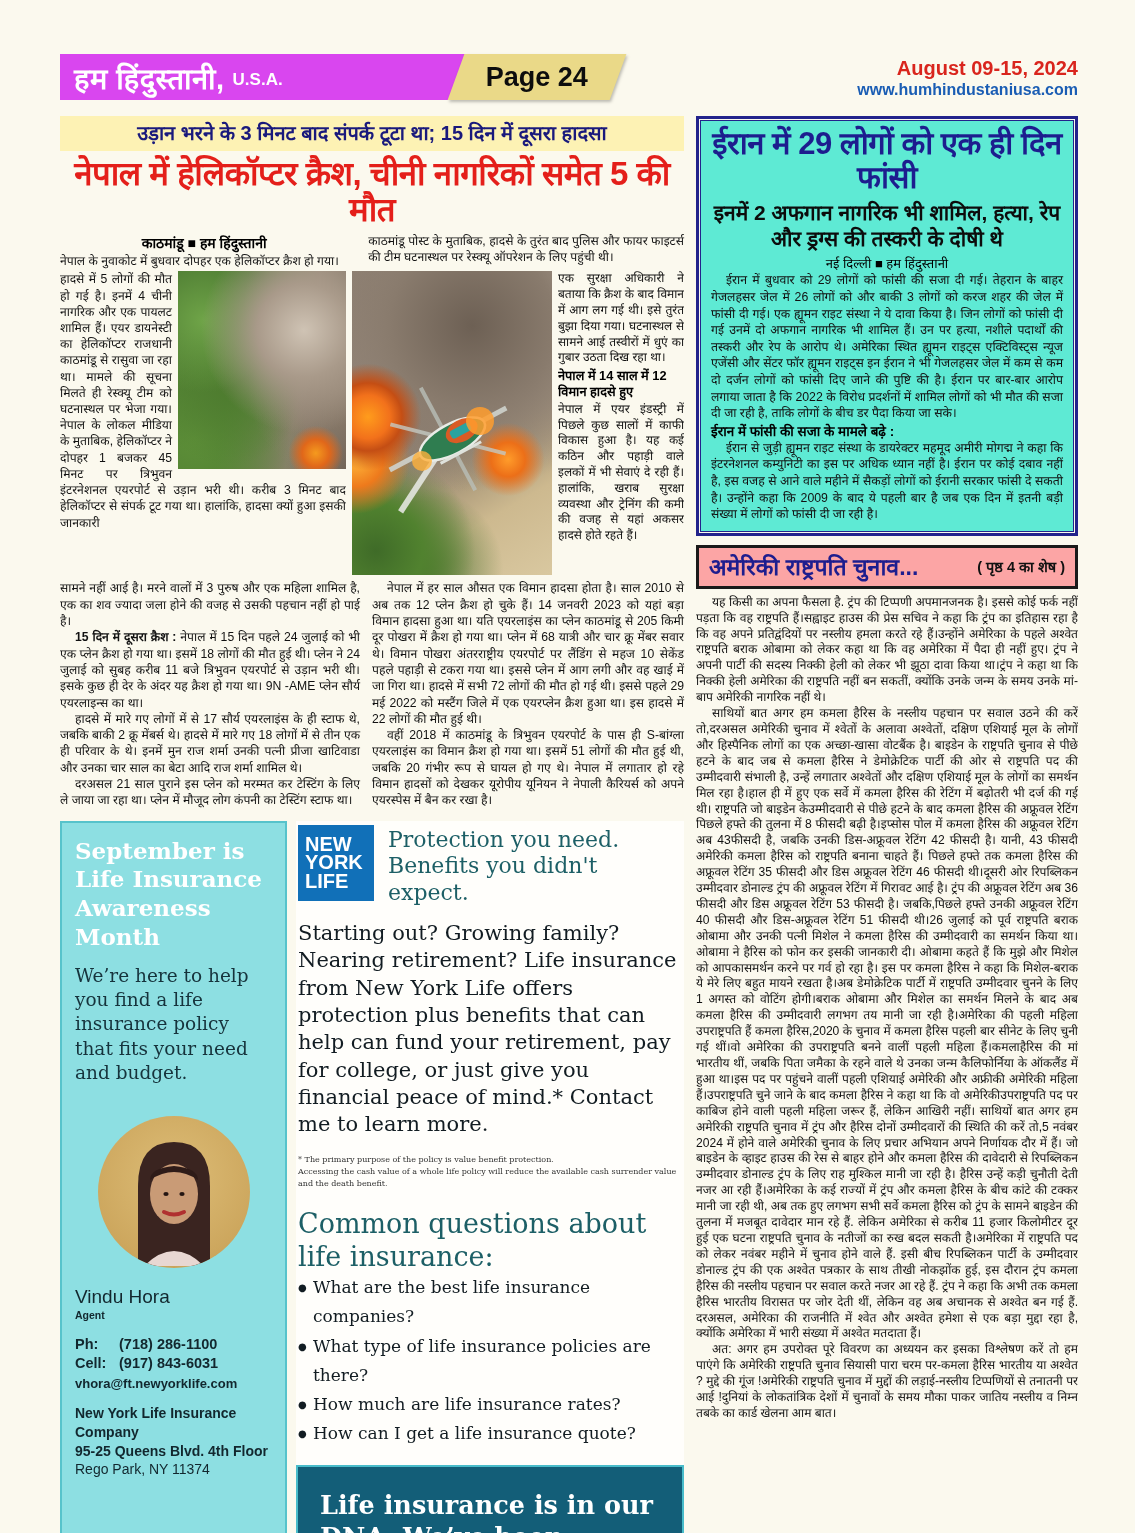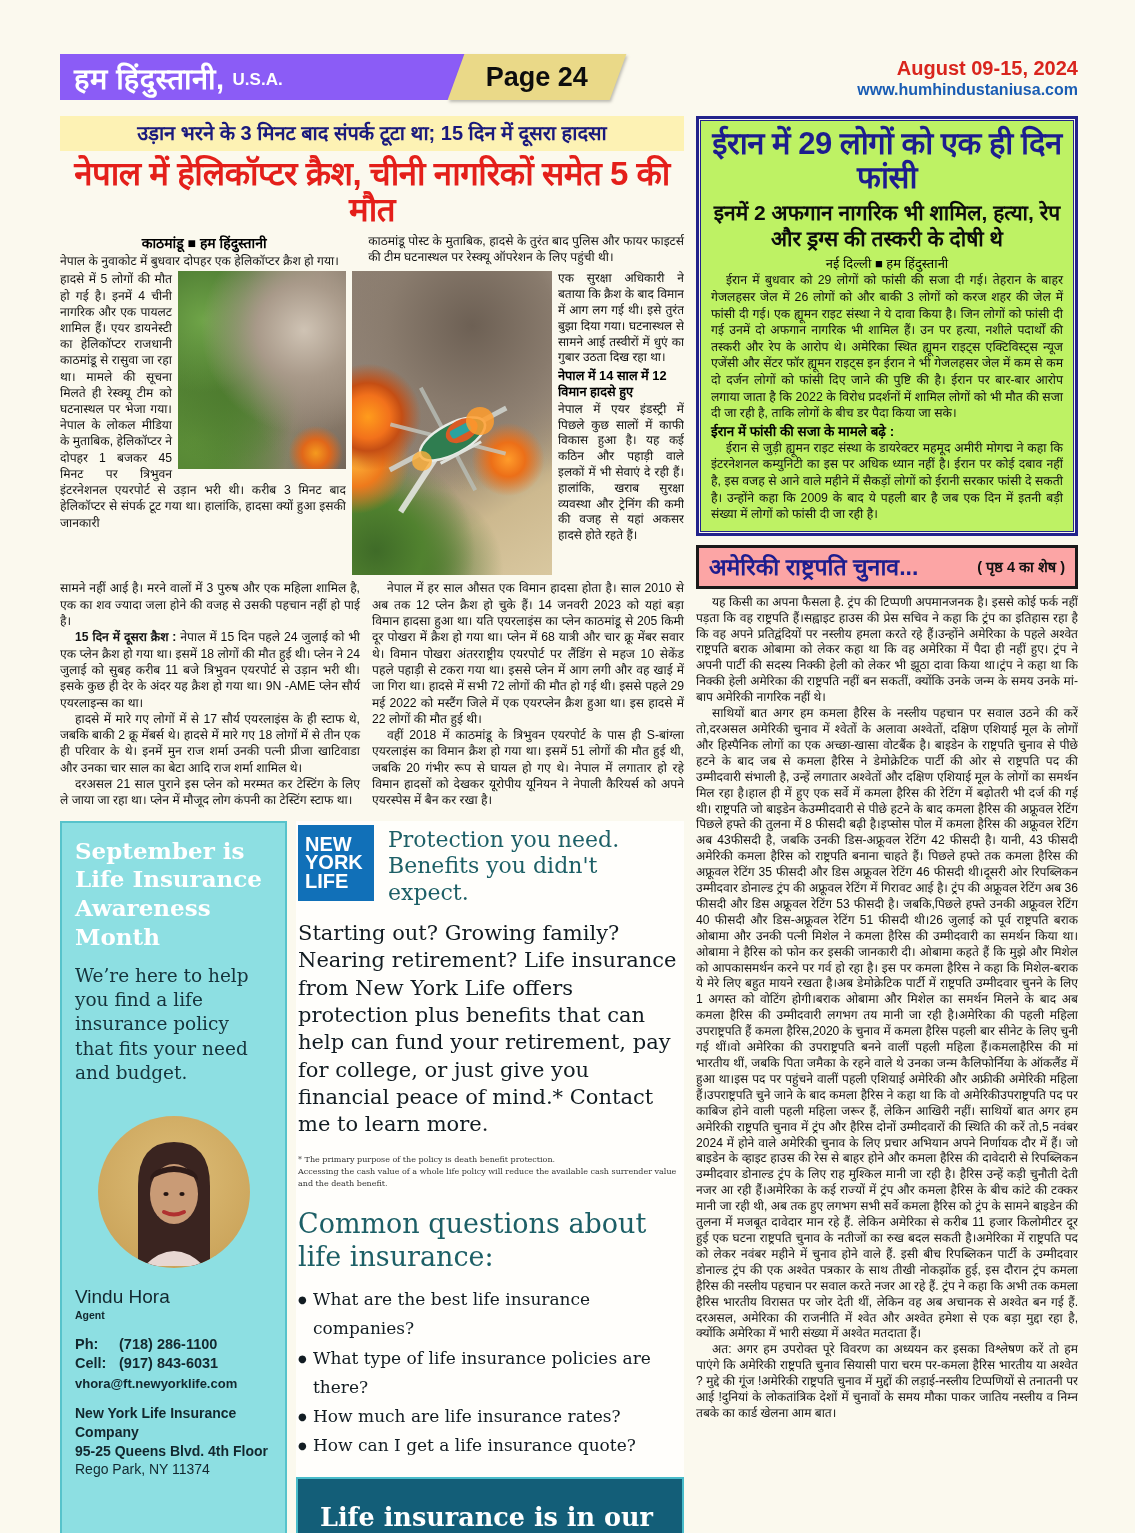--- a/index.html
+++ b/index.html
@@ -3,21 +3,21 @@
 <meta charset="utf-8">
 <style>
   * { margin:0; padding:0; box-sizing:border-box; }
   body { background:#ffffff; font-family:"Liberation Sans", sans-serif; }
   .page { position:relative; width:1135px; height:1533px; background:#fbf9ee; overflow:hidden; margin:0 auto; }
   .inner { position:absolute; left:60px; top:54px; width:1018px; }
 
   
   .header { display:flex; justify-content:space-between; align-items:flex-start; height:56px; }
   .ribbon { display:flex; height:46px; }
-  .ribbon-green { background:#8b5cf6; color:#fff; display:flex; align-items:center; padding:0 34px 0 14px; min-width:410px; }
+  .ribbon-green { background:#d946ef; color:#fff; display:flex; align-items:center; padding:0 34px 0 14px; min-width:410px; }
   .masthead-main { font-weight:bold; font-size:29px; letter-spacing:0.5px; }
   .masthead-suffix { font-weight:bold; font-size:17px; margin-left:8px; margin-top:6px; }
   .ribbon-page { background:#ead988; transform:skewX(-20deg); margin-left:-14px; padding:0 30px; display:flex; align-items:center; box-shadow:2px 2px 3px rgba(0,0,0,0.25); }
   .ribbon-page span { transform:skewX(20deg); font-weight:bold; font-size:27px; color:#0d0d0d; }
   .pub-info { text-align:right; line-height:1.2; padding-top:2px; }
   .pub-date { color:#d9251d; font-weight:bold; font-size:20px; }
   .pub-url { color:#1a5db4; font-weight:bold; font-size:16px; }
 
   
   .cols { display:flex; gap:12px; margin-top:6px; }
@@ -61,21 +61,21 @@
   }
   .photo-b svg { position:absolute; left:0; top:0; }
 
   .nepal-bottom { display:flex; gap:12px; margin-top:5px; }
   .nb-left { width:300px; }
   .nb-right { width:312px; }
   .nepal-bottom p { font-size:12.2px; line-height:16.3px; text-align:justify; color:#111; }
   .indent { text-indent:15px; }
 
   
-  .iran-box { border:3px solid #23238c; box-shadow:0 0 0 1px #fbf9ee inset, 0 0 0 2px #23238c inset; background:#bef264; padding:8px 12px 10px; }
+  .iran-box { border:3px solid #23238c; box-shadow:0 0 0 1px #fbf9ee inset, 0 0 0 2px #23238c inset; background:#5eead4; padding:8px 12px 10px; }
   .iran-headline { color:#1d1d8e; font-weight:bold; font-size:31px; line-height:1.1; text-align:center; letter-spacing:-0.5px; }
   .iran-sub { color:#0c0c0c; font-weight:bold; font-size:21px; line-height:1.22; text-align:center; margin-top:5px; }
   .iran-byline { text-align:center; font-weight:normal; font-size:13px; margin-top:3px; }
   .iran-box p.body { font-size:12.3px; line-height:16.6px; text-align:justify; color:#111; }
   .iran-subhead { font-weight:bold; font-size:13.5px; line-height:17px; margin-top:1px; }
 
   
   .election-head { border:3px solid #1a1a1a; background:#fca5a5; display:flex; justify-content:space-between; align-items:center; padding:2px 10px 4px; margin-top:9px; }
   .eh-title { color:#1d1d8e; font-weight:bold; font-size:23px; }
   .eh-cont { color:#111; font-weight:bold; font-size:14.5px; white-space:nowrap; }
@@ -100,21 +100,21 @@
 
   .ad-right { width:388px; display:flex; flex-direction:column; background:#fffefb; }
   .ad-top { padding:4px 2px 0; }
   .ad-logo-row { display:flex; gap:14px; align-items:flex-start; }
   .nyl-logo { width:76px; height:76px; background:#1170b8; color:#fff; display:flex; flex-direction:column; justify-content:center; padding-left:7px; flex-shrink:0; }
   .nyl-logo span { font-weight:bold; font-size:20px; line-height:0.92; letter-spacing:0px; }
   .ad-headline { font-family:"DejaVu Serif", serif; color:#1d5f66; font-size:22px; line-height:1.22; font-weight:normal; padding-top:2px; }
   .ad-body { font-family:"DejaVu Serif", serif; font-size:21px; line-height:1.3; color:#121c22; margin-top:13px; padding-right:2px; }
   .ad-fine { font-family:"DejaVu Serif", serif; font-size:8px; color:#333; line-height:1.5; margin-top:16px; }
   .ad-q-head { font-family:"DejaVu Serif", serif; color:#1d5f66; font-size:27px; line-height:1.2; font-weight:normal; margin-top:18px; }
-  .ad-qs { list-style:none; margin-top:12px; }
+  .ad-qs { list-style:none; margin-top:0; }
   .ad-qs li { font-family:"DejaVu Serif", serif; font-size:17px; line-height:1.72; color:#121c22; position:relative; padding-left:15px; }
   .ad-qs li::before { content:"●"; position:absolute; left:0; font-size:10px; top:6px; }
   .ad-dna { background:#135e78; border:2px solid #49bcca; margin-top:16px; padding:22px 22px; flex:1; }
   .ad-dna h3 { font-family:"DejaVu Serif", serif; font-weight:bold; color:#fff; font-size:25.5px; line-height:1.28; }
 </style>
 </head>
 <body>
 
 <div class="page">
   <div class="inner">
@@ -239,21 +239,21 @@
               <div class="ad-logo-row">
                 <div class="nyl-logo">
                   <span>NEW</span>
                   <span>YORK</span>
                   <span>LIFE</span>
                 </div>
                 <div class="ad-headline">Protection you need. Benefits you didn't expect.</div>
               </div>
               <div class="ad-body">Starting out? Growing family? Nearing retirement? Life insurance from New York Life offers protection plus benefits that can help can fund your retirement, pay for college, or just give you financial peace of mind.* Contact me to learn more.</div>
               <div class="ad-fine">
-                <div>* The primary purpose of the policy is death benefit protection.</div>
+                <div>* The primary purpose of the policy is value benefit protection.</div>
                 <div>Accessing the cash value of a whole life policy will reduce the available cash surrender value and the death benefit.</div>
               </div>
               <div class="ad-q-head">Common questions about life insurance:</div>
               <ul class="ad-qs">
                 <li>What are the best life insurance companies?</li>
                 <li>What type of life insurance policies are there?</li>
                 <li>How much are life insurance rates?</li>
                 <li>How can I get a life insurance quote?</li>
               </ul>
             </div>

